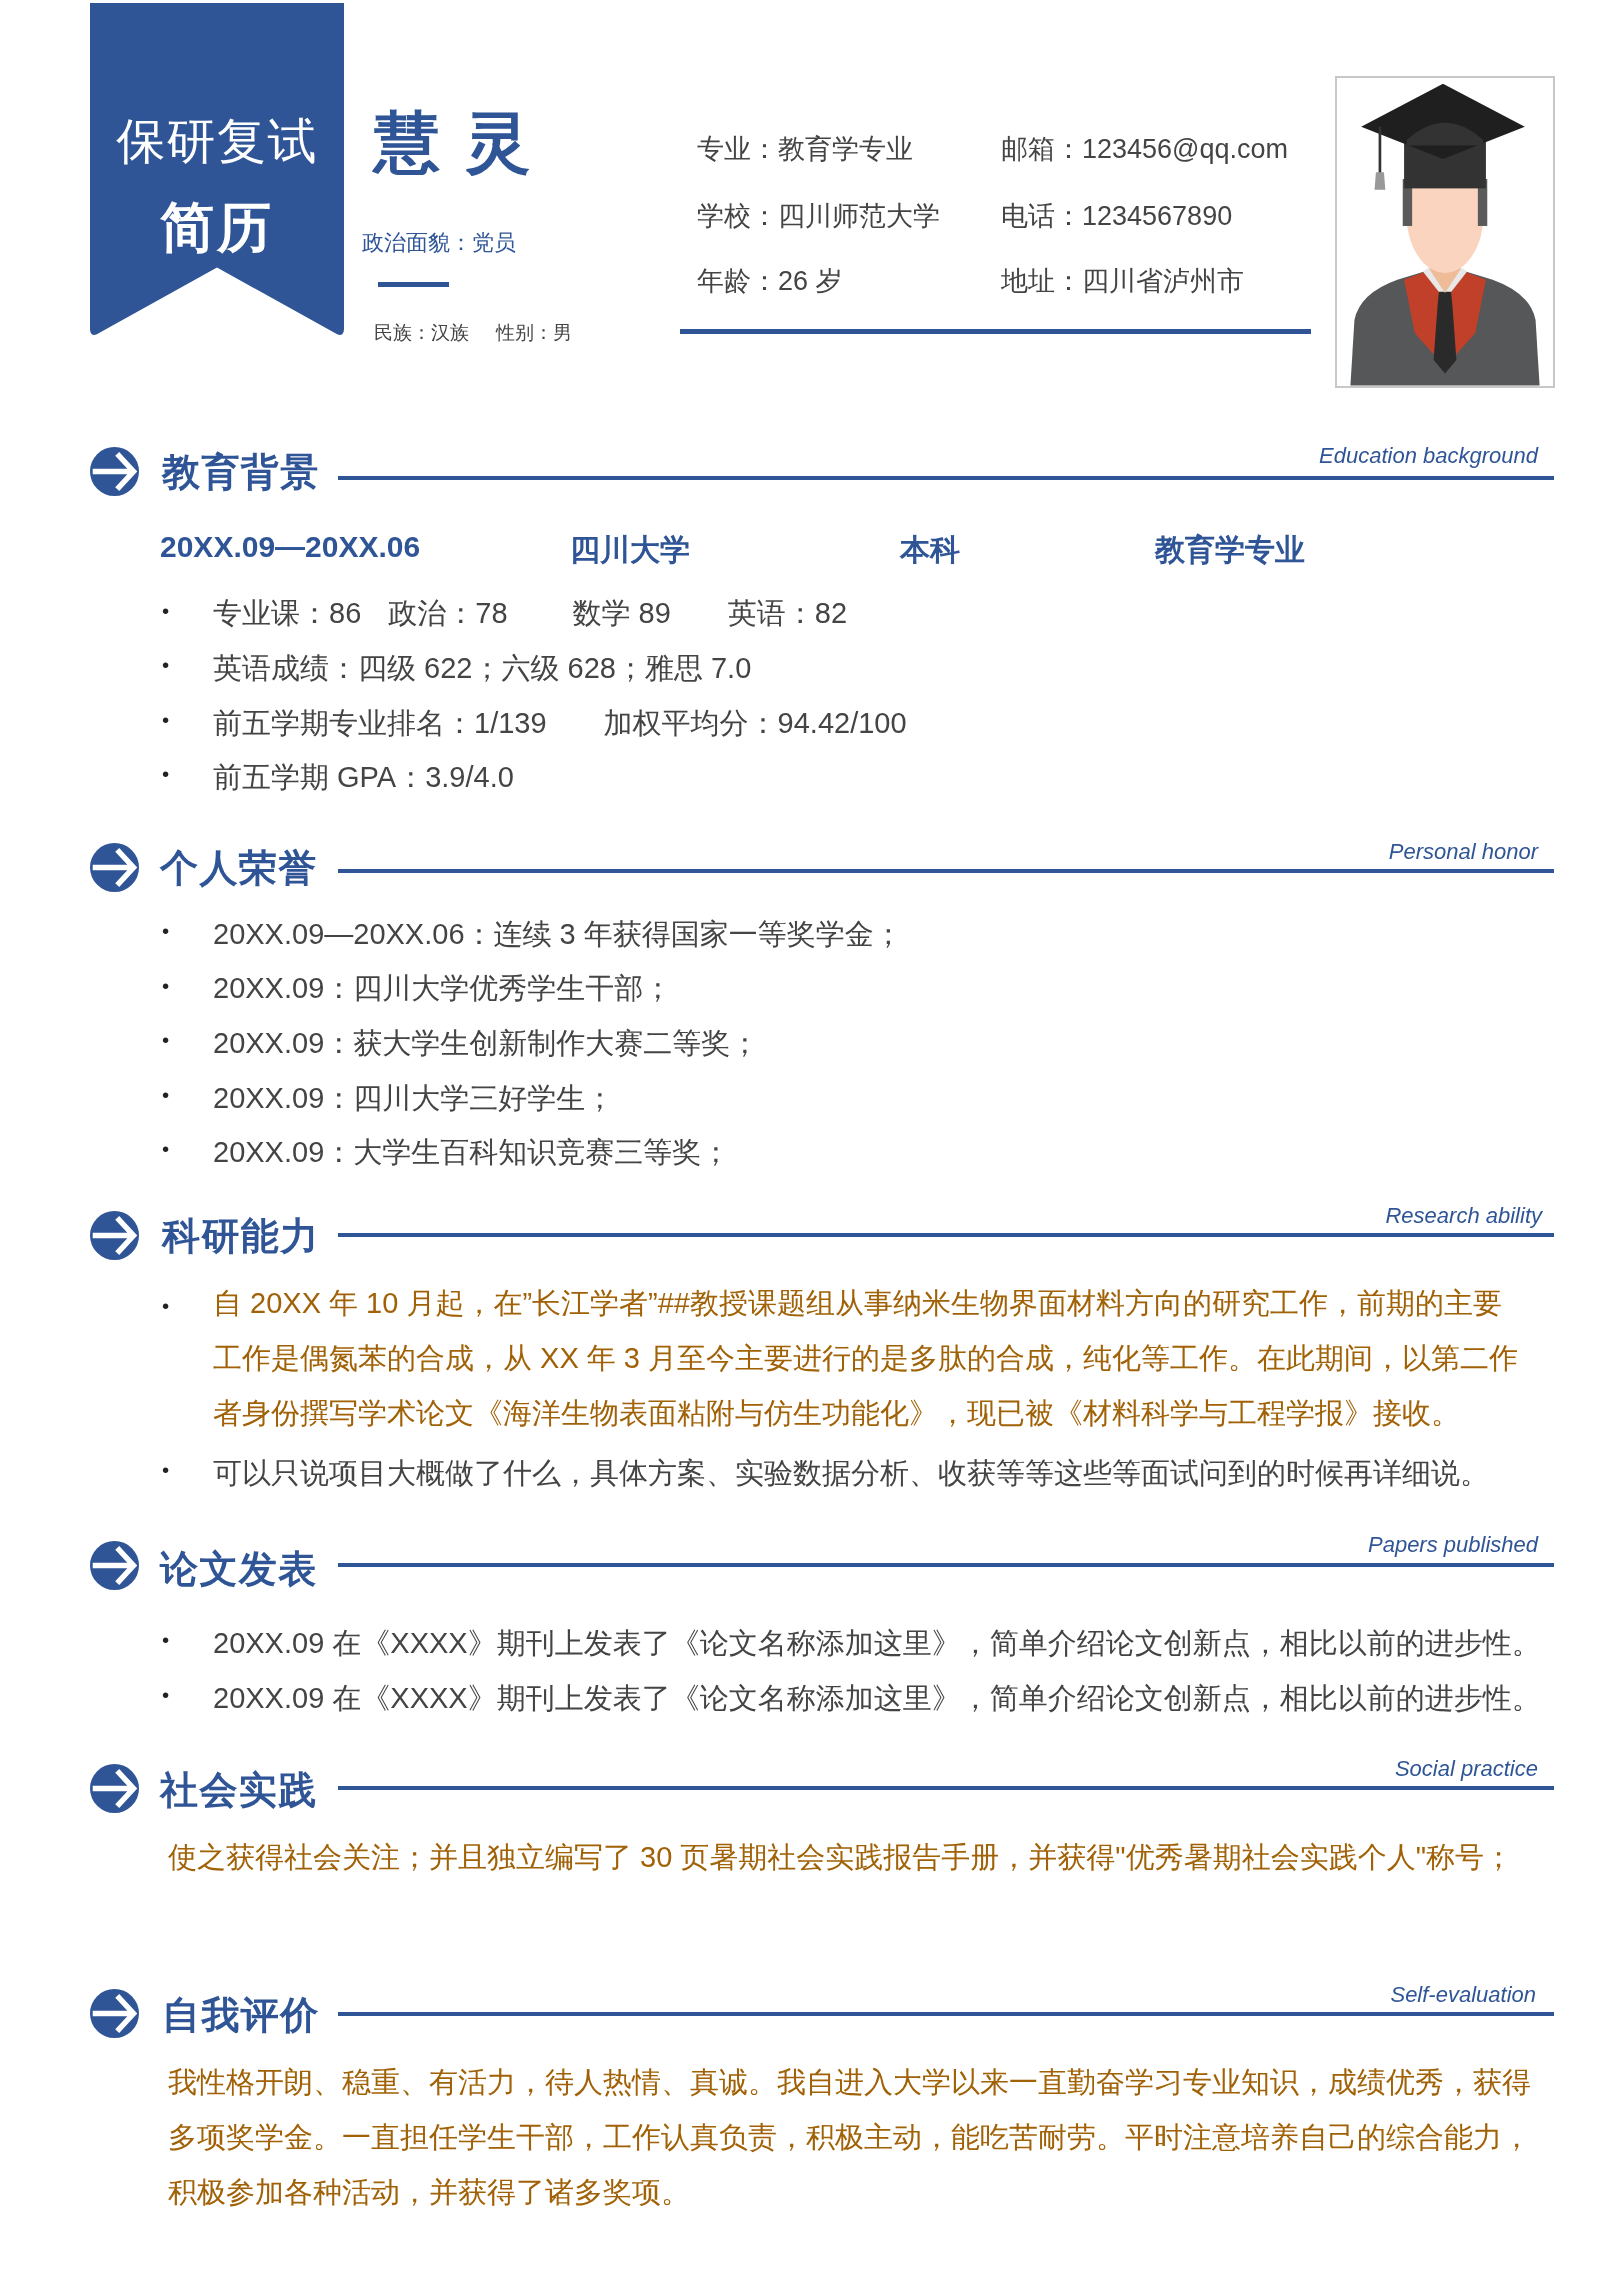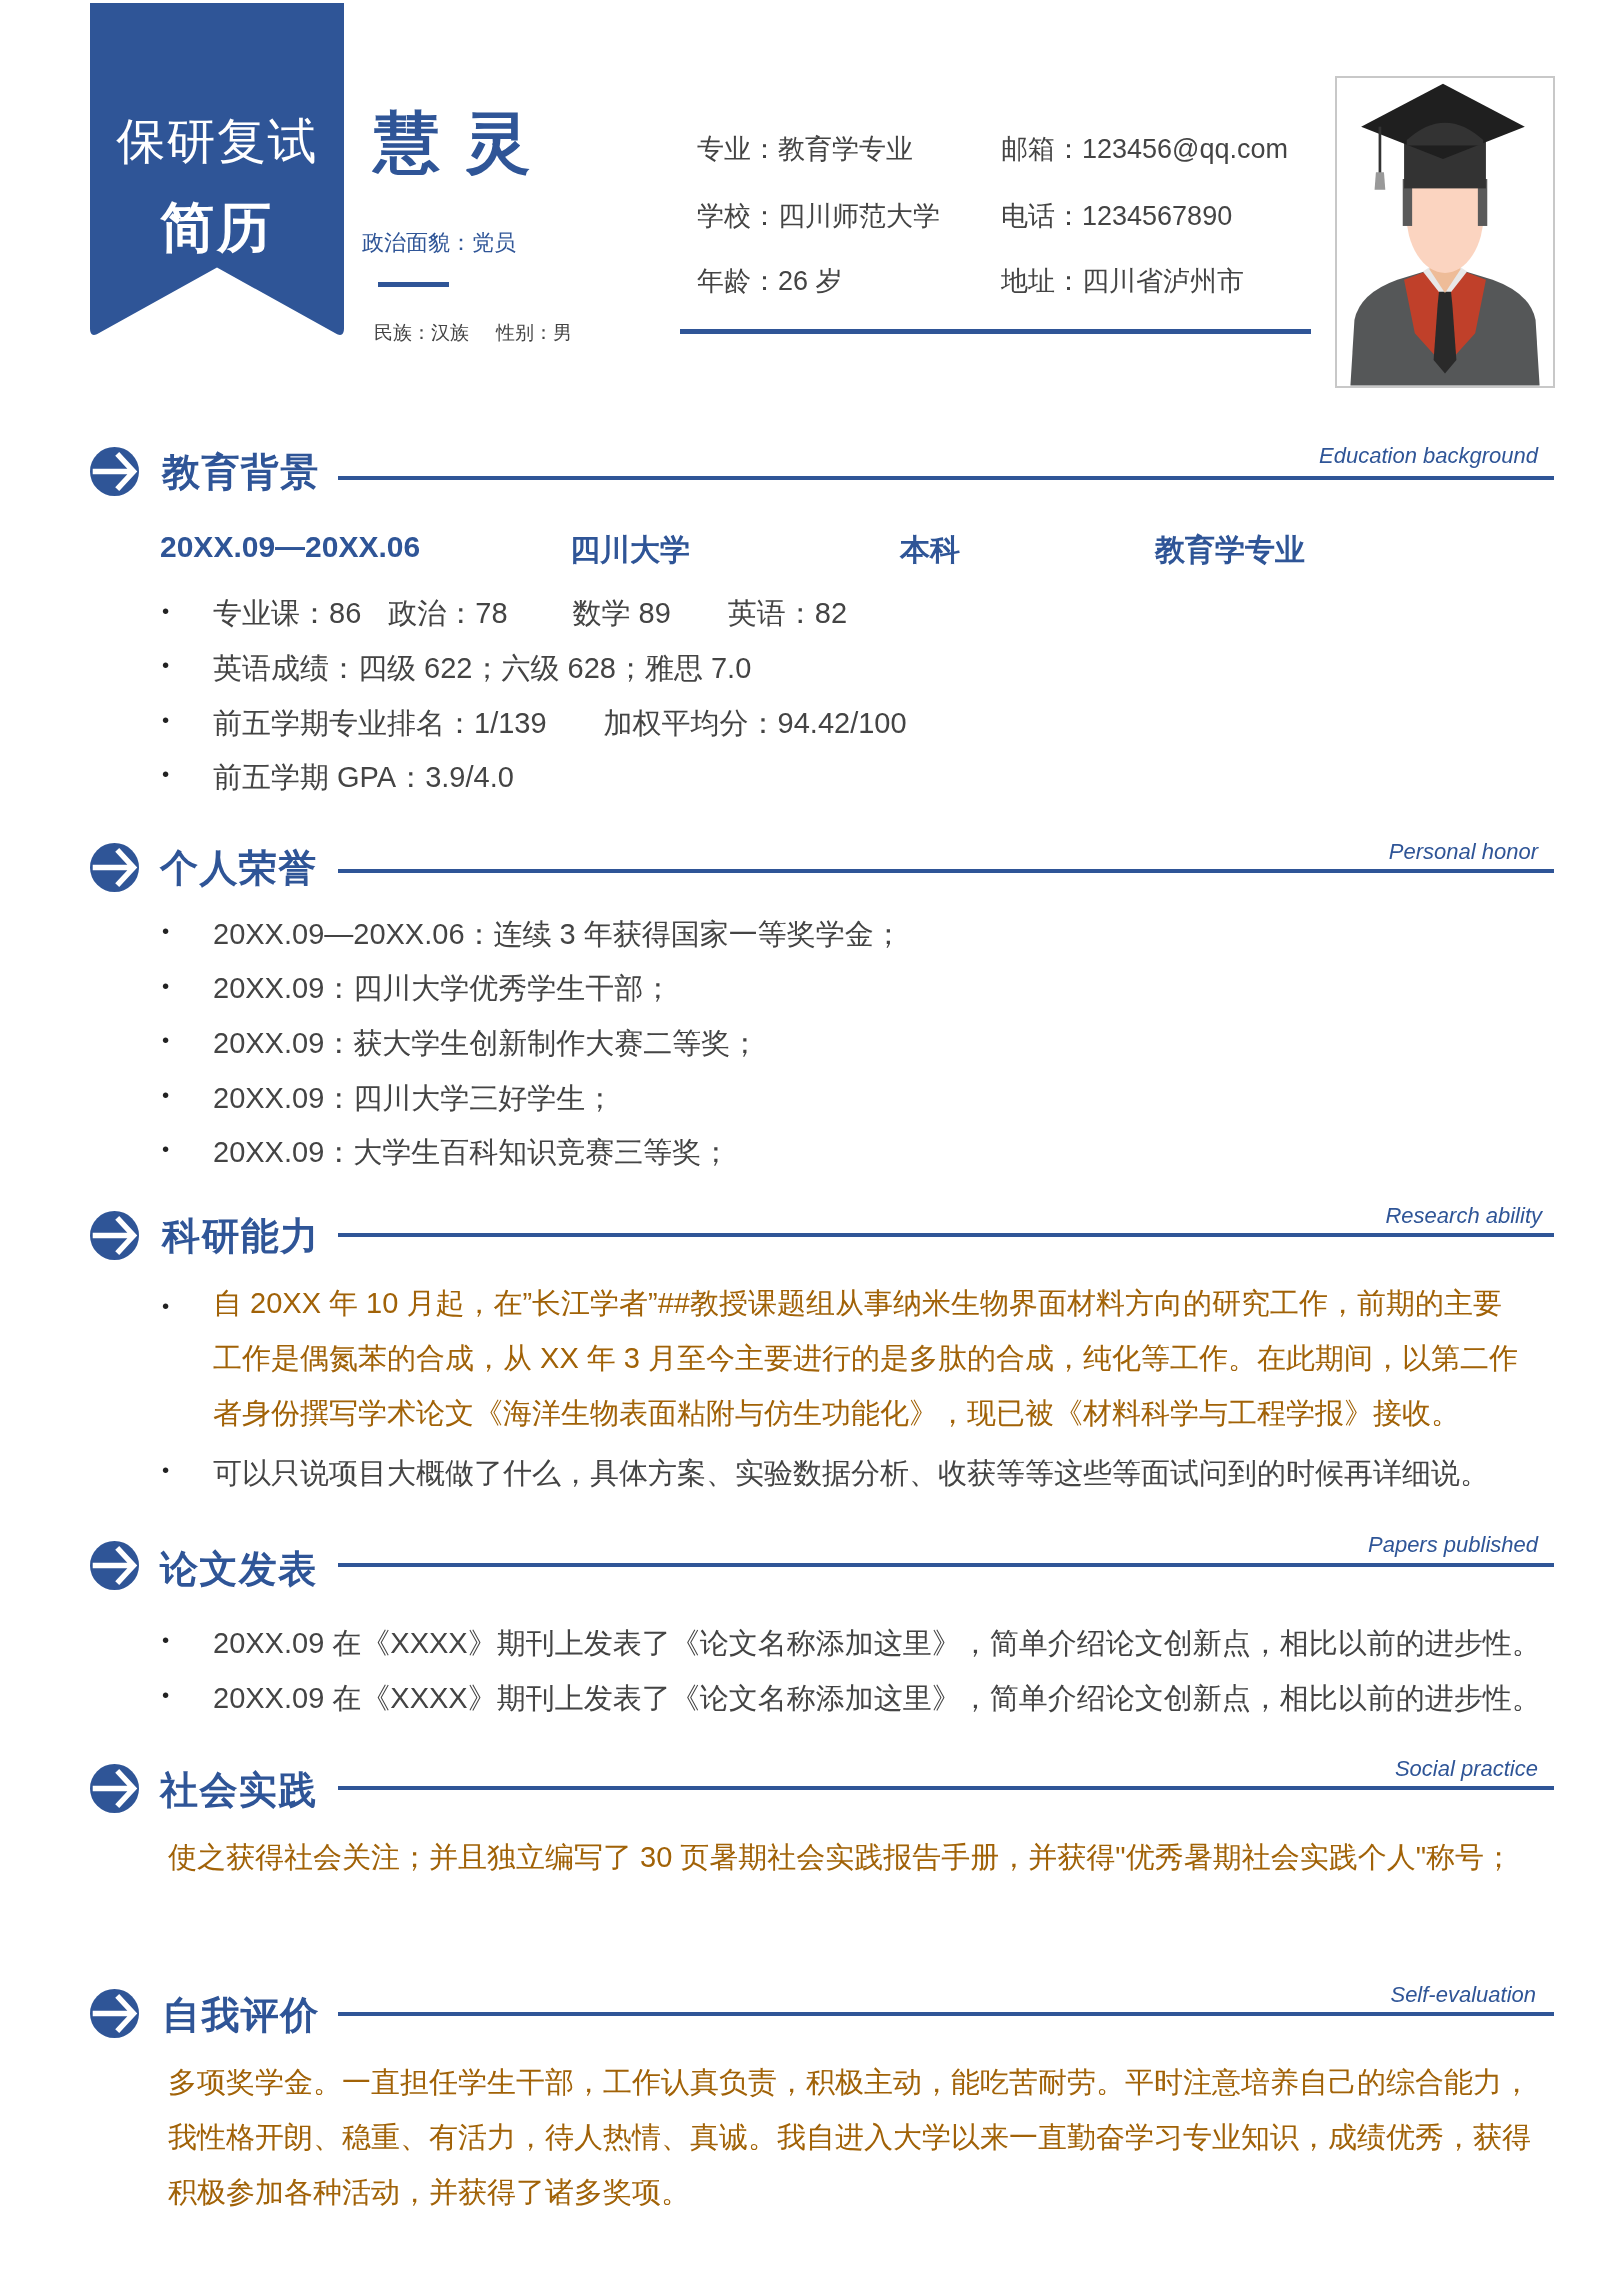--- a/index.html
+++ b/index.html
@@ -186,17 +186,17 @@
 <div class="abs" style="left:90px;top:1989px">
   <svg class="abs sec-icon" style="left:0;top:0" viewBox="0 0 72 72">
     <circle cx="36" cy="36" r="36" fill="#2f5597"></circle>
       <path d="M4 36 H64 M40 10 L64 36 L40 62" stroke="#fff" stroke-width="8" fill="none"></path>
   </svg>
   <div class="abs sec-title" style="left:72px;top:1.4px">自我评价</div>
   <div class="abs sec-line" style="left:248px;top:23px;width:1216px"></div>
   <div class="abs sec-en" style="left:1132px;top:-6.8px;width:314px">Self-evaluation</div>
 </div>
 <div class="abs para" style="left:168px;top:2055px">
+  <div>我性格开朗、稳重、有活力，待人热情、真诚。我自进入大学以来一直勤奋学习专业知识，成绩优秀，获得</div>
   <div>多项奖学金。一直担任学生干部，工作认真负责，积极主动，能吃苦耐劳。平时注意培养自己的综合能力，</div>
-  <div>我性格开朗、稳重、有活力，待人热情、真诚。我自进入大学以来一直勤奋学习专业知识，成绩优秀，获得</div>
   <div>积极参加各种活动，并获得了诸多奖项。</div>
 </div>
 
 
 </body></html>

